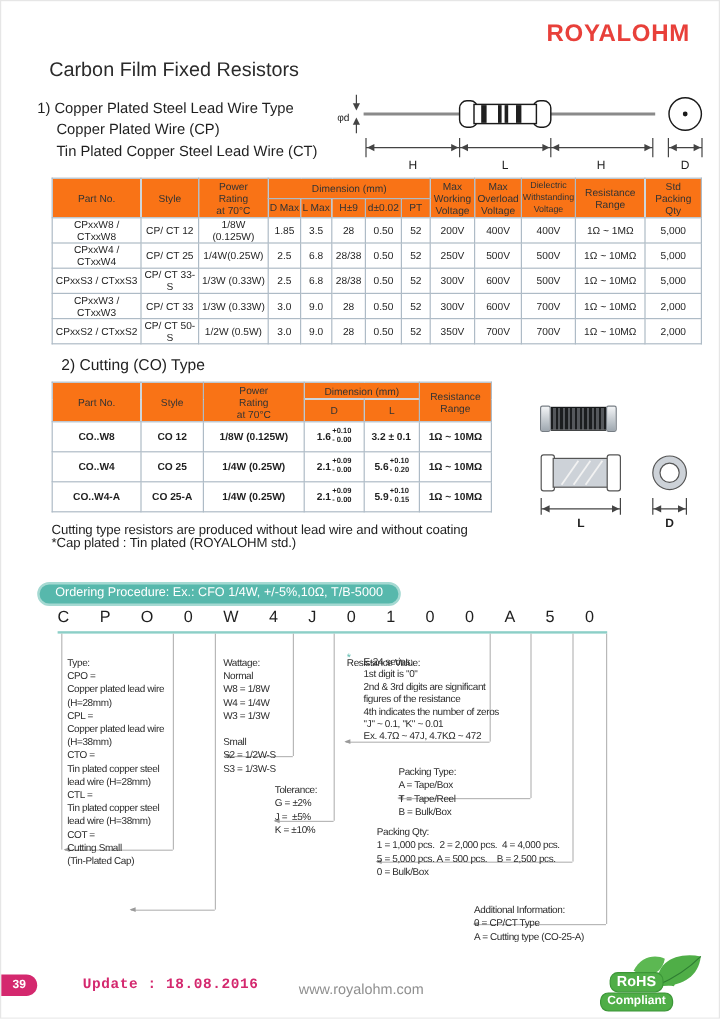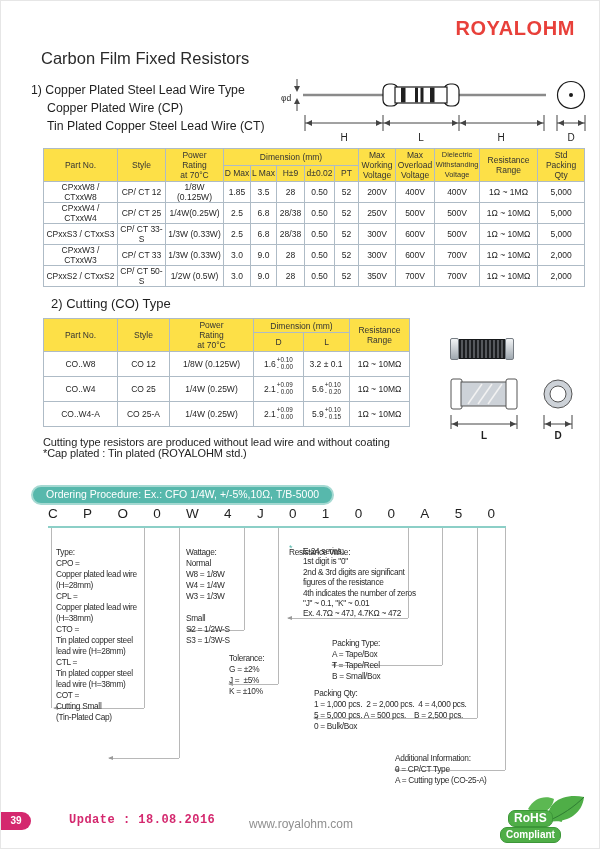--- a/index.html
+++ b/index.html
@@ -9,26 +9,26 @@
   
   .logo{right:24px;top:16px;font-size:20px;font-weight:800;color:#e8403a;letter-spacing:.6px;}
   .title{left:40px;top:48px;font-size:16.5px;color:#2a2a2a;}
   .sec1{left:30px;top:80px;font-size:12.3px;color:#1f1f1f;line-height:18px;}
   .sec1 .indent{padding-left:16px;}
   .sec2-heading{left:50px;top:295px;font-size:13px;color:#1f1f1f;}
 
   
   table{border-collapse:collapse;table-layout:fixed;border:1px solid #8d9aa5;}
   th,td{border:1px solid #aebbc6;overflow:hidden;}
-  th{background:#fde047;font-weight:400;font-size:8.5px;color:#333;white-space:pre-line;padding:1px 0;line-height:10px;}
+  th{background:#f97316;font-weight:400;font-size:8.5px;color:#333;white-space:pre-line;padding:1px 0;line-height:10px;}
   td{font-size:8.5px;color:#1f1f1f;text-align:center;padding:0 1px;line-height:10px;background:#fff;}
   .t1{left:42px;top:147px;width:541px;}
   .t1 td{height:19px;}
   .t2{left:42px;top:317px;width:366px;}
-  .t2 td{height:24px;}
+  .t2 td{height:24px;font-weight:bold;}
   .th-small{font-size:7.4px;}
   .tolwrap{display:inline-flex;align-items:center;justify-content:center;gap:1px;}
   .tolstack{display:inline-flex;flex-direction:column;font-size:6.3px;line-height:6.6px;text-align:left;}
   .note{font-size:11px;color:#1f1f1f;letter-spacing:-0.1px;}
   .note1{left:42px;top:435px;} .note2{left:42px;top:446px;text-align:right;}
 
   
   .cut-photo{left:449px;top:337px;width:64px;height:22px;display:flex;align-items:center;}
   .cut-cap{width:9px;height:22px;border:1px solid #767d84;background:linear-gradient(180deg,#f2f4f6,#9fa8b0);border-radius:2px;box-sizing:border-box;}
   .cut-ribs{flex:1;height:18px;border:1px solid #16181a;border-left:none;border-right:none;background:repeating-linear-gradient(90deg,#1b1d1f 0 2px,#55585c 2px 4px);}
@@ -449,21 +449,21 @@
       <div class="ln">2nd &amp; 3rd digits are significant</div>
       <div class="ln">figures of the resistance</div>
       <div class="ln">4th indicates the number of zeros</div>
       <div class="ln">"J" ~ 0.1, "K" ~ 0.01</div>
       <div class="ln">Ex. 4.7Ω ~ 47J, 4.7KΩ ~ 472</div>
     </div>
   <div class="abs anno an-ptype">
       <div class="ln">Packing Type:</div>
       <div class="ln">A = Tape/Box</div>
       <div class="ln">T = Tape/Reel</div>
-      <div class="ln">B = Small/Box</div>
+      <div class="ln">B = Bulk/Box</div>
     </div>
   <div class="abs anno an-pqty">
       <div class="ln">Packing Qty:</div>
       <div class="ln">1 = 1,000 pcs.  2 = 2,000 pcs.  4 = 4,000 pcs.</div>
       <div class="ln">5 = 5,000 pcs. A = 500 pcs.    B = 2,500 pcs.</div>
       <div class="ln">0 = Bulk/Box</div>
     </div>
   <div class="abs anno an-add">
       <div class="ln">Additional Information:</div>
       <div class="ln">0 = CP/CT Type</div>

